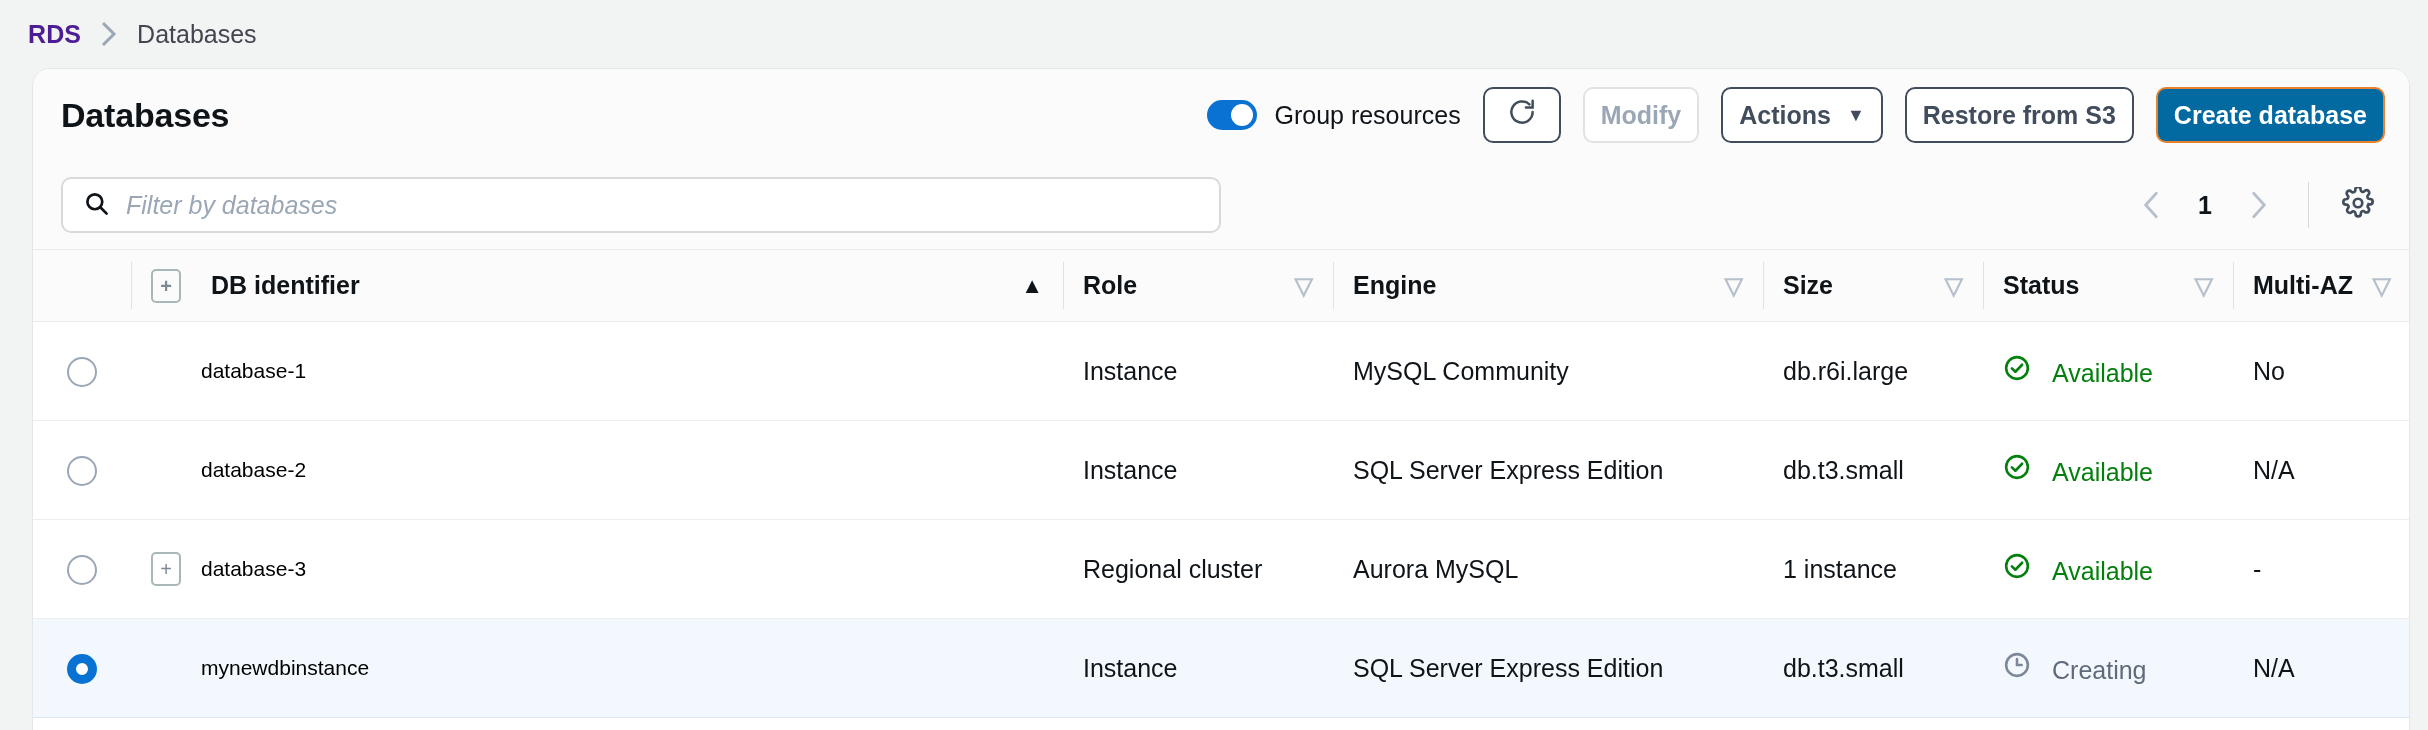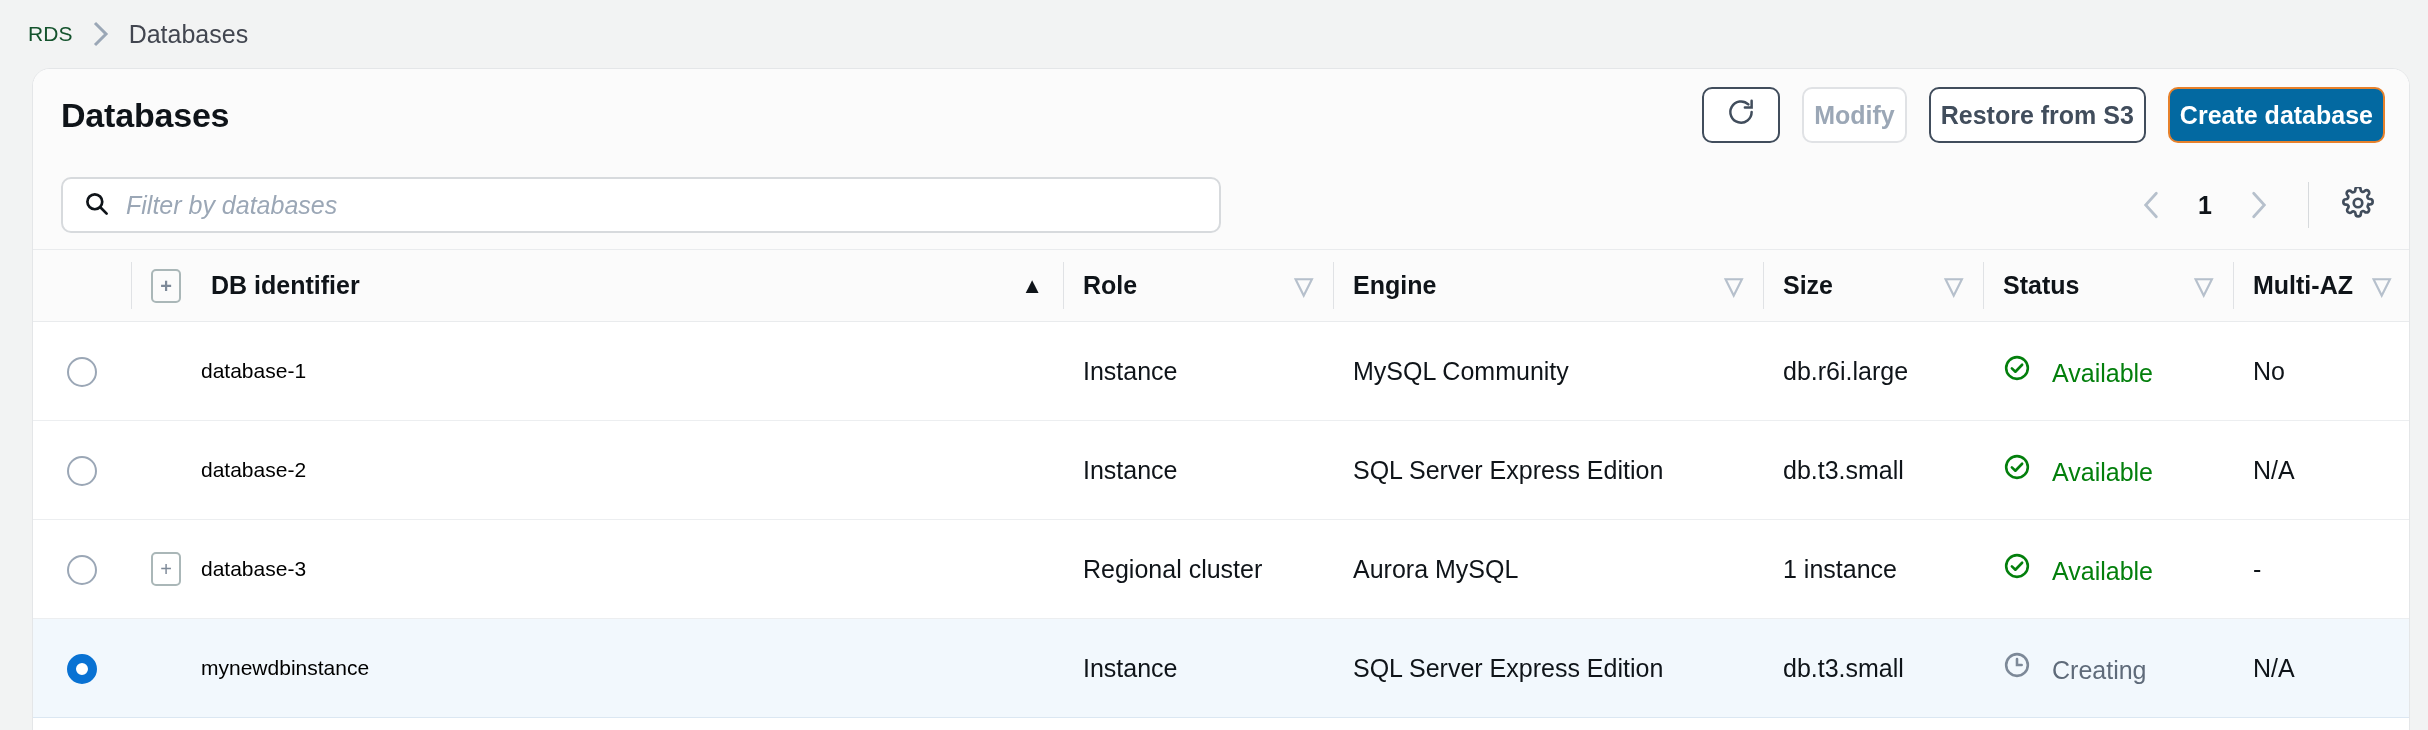--- a/index.html
+++ b/index.html
@@ -13,24 +13,25 @@
   
   #breadcrumb {
     height: 68px;
     display: flex;
     align-items: center;
     padding-left: 28px;
     gap: 18px;
     background: #f2f3f3;
   }
   .crumb-link {
-    font-size: 21px;
-    color: #14532d;
+    font-size: 25px;
+    color: #4c1d95;
     cursor: pointer;
     letter-spacing: .1px;
+    font-weight: bold;
   }
   .crumb-sep {
     color: #9ba7b6;
     font-size: 26px;
     line-height: 1;
     display: inline-flex;
   }
   .crumb-current {
     font-size: 25px;
     color: #424650;
@@ -95,21 +96,21 @@
     border: 2px solid #414d5c;
     border-radius: 10px;
     background: #fff;
     color: #414d5c;
     font-size: 25px;
     font-weight: bold;
     font-family: "Liberation Sans", sans-serif;
     display: inline-flex;
     align-items: center;
     justify-content: center;
-    padding: 0 10px;
+    padding: 0 16px;
     cursor: pointer;
     white-space: nowrap;
   }
   .btn.icon-only { width: 78px; padding: 0; }
   .btn.disabled {
     border-color: #e0e2e5;
     color: #9ba7b6;
     cursor: default;
   }
   .btn.primary {
@@ -287,32 +288,42 @@
 
 <div id="card">
 
   <div id="card-head">
 
     <div id="header-row">
       <div id="page-title">Databases</div>
 
       <div id="header-actions">
 
+        <div class="toggle-wrap">
+          <span class="toggle">
+              <span class="knob"></span>
+            </span>
+          <span class="toggle-label">Group resources</span>
+        </div>
 
         <button class="btn icon-only">
           <span>
             <svg width="30" height="30" viewBox="0 0 24 24" fill="none" stroke="currentColor" stroke-width="2" stroke-linecap="round">
               <path d="M20.5 12a8.5 8.5 0 1 1-2.6-6.1"></path>
               <polyline points="20.5,3 20.5,8.4 15.1,8.4"></polyline>
             </svg>
           </span>
         </button>
 
         <button class="btn disabled">Modify</button>
 
+        <button class="btn">
+          <span>Actions</span>
+          <span class="caret">▼</span>
+        </button>
 
         <button class="btn">Restore from S3</button>
 
         <button class="btn primary">Create database</button>
       </div>
     </div>
 
     <div id="filter-row">
       <div id="search-box">
         <span>

